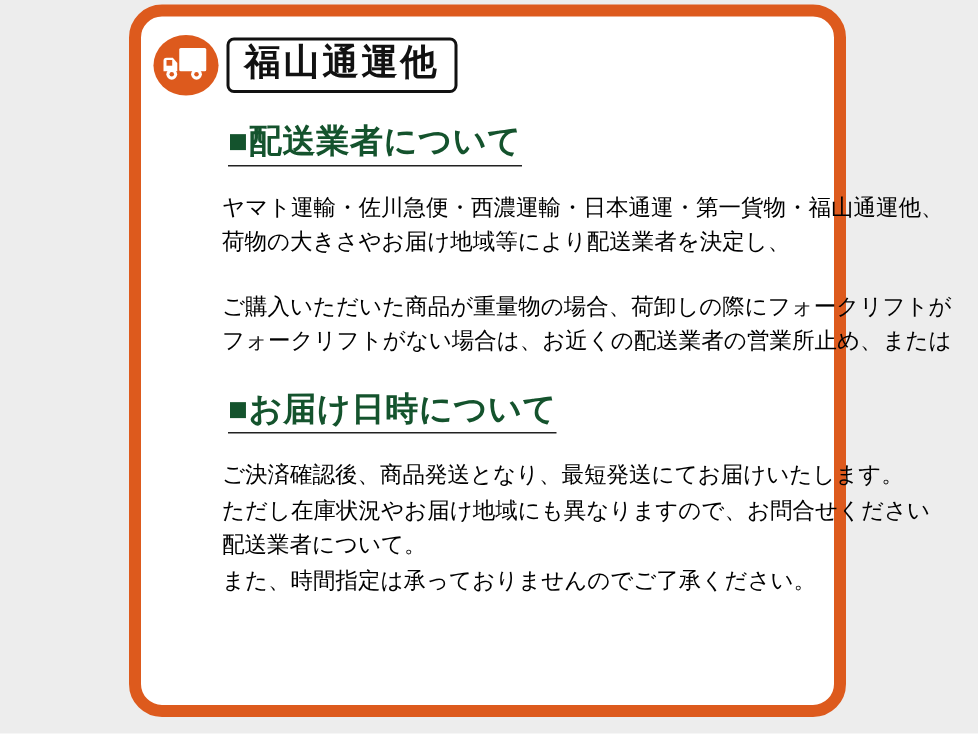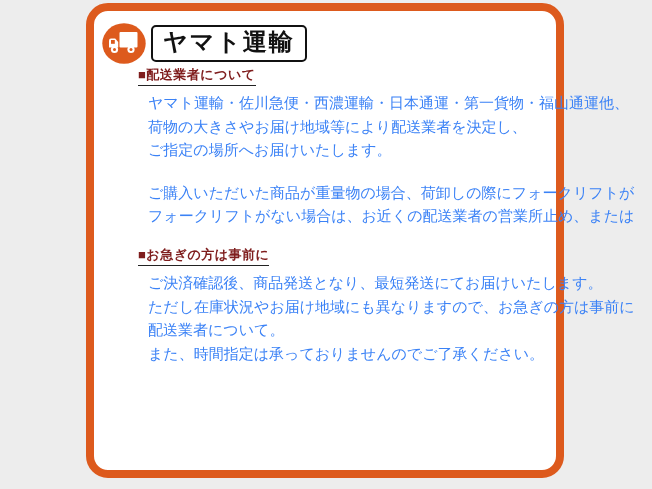--- a/index.html
+++ b/index.html
@@ -44,83 +44,82 @@
     font-size: 24px;
     font-weight: bold;
     letter-spacing: 2px;
     color: #111111;
     line-height: 1.1;
   }
   .section { margin: 0 10px 0 42px; }
   .section.first { margin-top: 3px; }
   .section.gap { margin-top: 19px; }
   .section h2 {
-    margin: 2px;
-    font-size: 13px;
+    margin: 16px;
+    font-size: 22px;
     font-weight: bold;
-    color: #7f1d1d;
+    color: #14532d;
     line-height: 1.25;
   }
   .section h2 .u {
     display: inline-block;
     border-bottom: 1.5px solid #222222;
     padding-bottom: 2px;
     letter-spacing: 0.5px;
   }
   .section .body {
     margin: 5px 0 0 12px;
     font-size: 15px;
     line-height: 23.5px;
-    color: #3b82f6;
+    color: #000000;
     letter-spacing: 0px;
   }
   .section .body .line { white-space: nowrap; }
 </style>
 </head>
 <body>
 
 <div class="panel">
 
   <div class="panel-header">
     <svg class="truck-badge" viewBox="0 0 44 41" width="44" height="41" aria-hidden="true">
       <ellipse cx="22" cy="20.5" rx="21.7" ry="20.2" fill="#dd5a1d"></ellipse>
       <rect x="17.5" y="9" width="18" height="15.5" rx="1" fill="#ffffff"></rect>
       <path d="M7 24.5 v-7 q0 -2 2 -2 h4.2 l3 3.5 v5.5 z" fill="#ffffff"></path>
       <rect x="9" y="17" width="3.8" height="3.8" fill="#dd5a1d"></rect>
       <circle cx="12.5" cy="26.5" r="3.6" fill="#ffffff"></circle>
       <circle cx="12.5" cy="26.5" r="1.5" fill="#dd5a1d"></circle>
       <circle cx="29" cy="26.5" r="3.6" fill="#ffffff"></circle>
       <circle cx="29" cy="26.5" r="1.5" fill="#dd5a1d"></circle>
     </svg>
-    <div class="panel-title">ヤマト運輸</div>
+    <div class="panel-title">福山通運他</div>
   </div>
 
   <div class="section first">
     <h2>
       <span class="u">■配送業者について</span>
     </h2>
     <div class="body">
       <div class="line">ヤマト運輸・佐川急便・西濃運輸・日本通運・第一貨物・福山通運他、</div>
       <div class="line">荷物の大きさやお届け地域等により配送業者を決定し、</div>
-      <div class="line">ご指定の場所へお届けいたします。</div>
     </div>
   </div>
 
   <div class="section gap">
     <div class="body">
       <div class="line">ご購入いただいた商品が重量物の場合、荷卸しの際にフォークリフトが</div>
       <div class="line">フォークリフトがない場合は、お近くの配送業者の営業所止め、または</div>
     </div>
   </div>
 
   <div class="section gap">
     <h2>
-      <span class="u">■お急ぎの方は事前に</span>
+      <span class="u">■お届け日時について</span>
     </h2>
     <div class="body">
       <div class="line">ご決済確認後、商品発送となり、最短発送にてお届けいたします。</div>
-      <div class="line">ただし在庫状況やお届け地域にも異なりますので、お急ぎの方は事前に</div>
+      <div class="line">ただし在庫状況やお届け地域にも異なりますので、お問合せください</div>
       <div class="line">配送業者について。</div>
       <div class="line">また、時間指定は承っておりませんのでご了承ください。</div>
     </div>
   </div>
 
 </div>
 
 </body></html>

